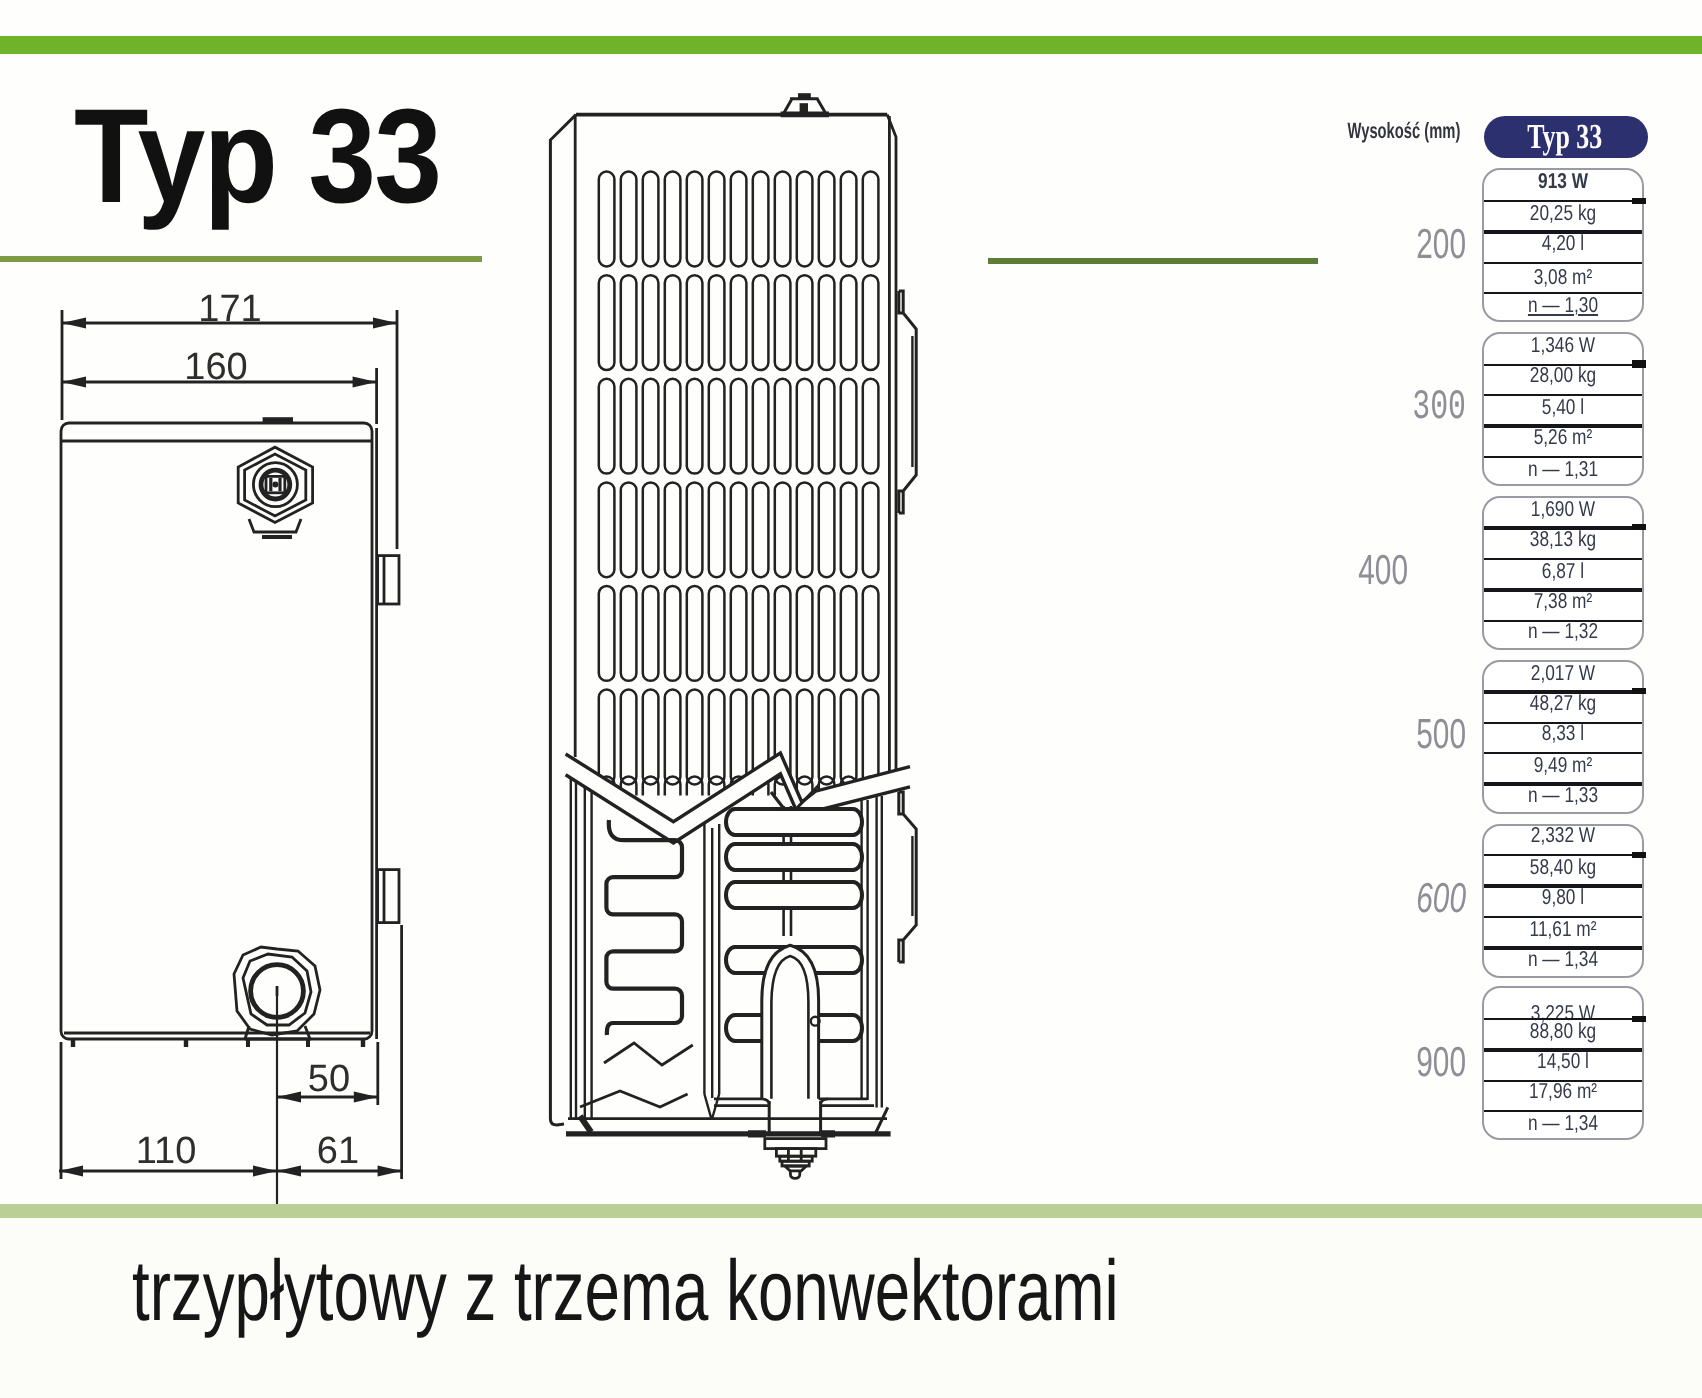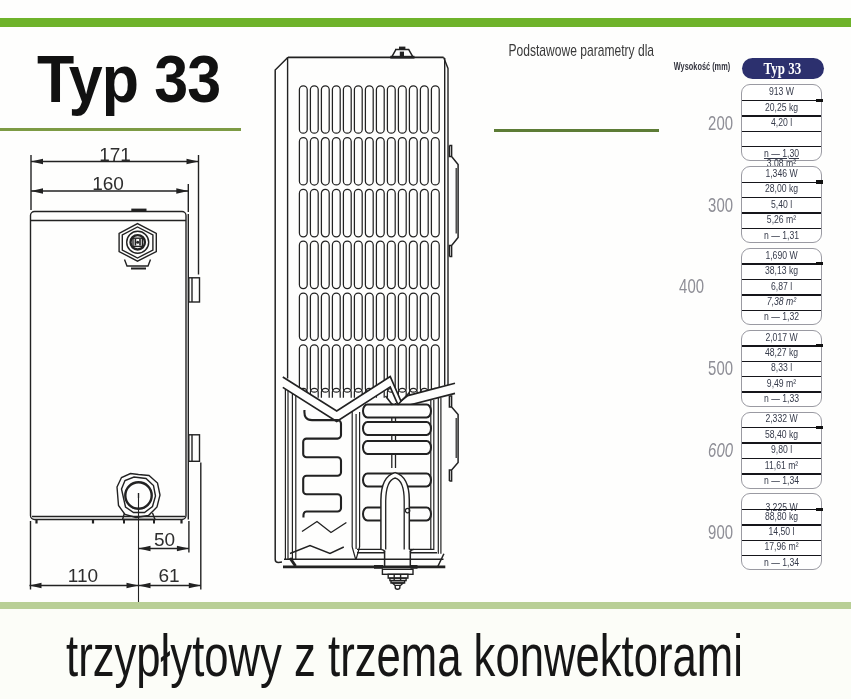--- a/index.html
+++ b/index.html
@@ -20,21 +20,20 @@
 
   <div class="abs" style="left:0;top:18px;width:851px;height:9px;background:#6fb32b;"></div>
 
   <div class="abs" style="left:37px;top:40px;width:300px;height:80px;font-size:67px;font-weight:bold;color:#111;letter-spacing:-1px;">
     <span class="cx" style="transform-origin:0 0;transform:scaleX(0.91);">Typ 33</span>
   </div>
 
   <div class="abs" style="left:0;top:128px;width:241px;height:3px;background:#7d9b44;"></div>
 
   <div class="abs" style="left:354px;top:41px;width:300px;">
-    <div class="pline"><span class="cx" style="transform-origin:100% 50%;transform:scaleX(0.71);">Podstawowe parametry dla</span></div>
   </div>
 
   <div class="abs" style="left:494px;top:129px;width:165px;height:2.5px;background:#5d7c36;"></div>
 
   <svg class="abs" style="left:18px;top:138px;" width="200" height="480" viewBox="18 138 200 480" fill="none" stroke="#222" stroke-width="1.4">
 
     <g>
       <text x="115" y="160.5" text-anchor="middle" font-size="19" fill="#2e2e2e" stroke="none" font-family="Liberation Sans">171</text>
       <line x1="31" y1="161.5" x2="198.5" y2="161.5"></line>
       <path d="M31,161.5 l12,-2.8 v5.6 z M198.5,161.5 l-12,-2.8 v5.6 z" fill="#222" stroke="none"></path>
@@ -225,46 +224,46 @@
         font-family:'Liberation Serif',serif;font-weight:bold;font-size:17.5px;text-align:center;line-height:20.5px;">
     <span class="cx" style="transform:scaleX(0.74);">Typ 33</span>
   </div>
 
   <div class="abs hl" style="left:660px;top:110.8px;">
       <span class="cx" style="transform-origin:100% 50%;transform:scaleX(0.71);display:block;">200</span>
     </div>
 
   <div class="abs gbox" style="top:84.3px;height:77.0px;"></div>
 
-  <div class="abs val" style="top:85.2px;">
+  <div class="abs val" style="top:85.2px;font-weight:bold;">
       <span class="cx" style="transform:scaleX(0.80);display:block;">913 W</span>
     </div>
   <div class="abs sep" style="top:99.7px;"></div>
 
   <div class="abs val" style="top:100.6px;">
       <span class="cx" style="transform:scaleX(0.80);display:block;">20,25 kg</span>
     </div>
   <div class="abs sep" style="top:115.1px;"></div>
 
   <div class="abs val" style="top:116.0px;">
       <span class="cx" style="transform:scaleX(0.80);display:block;">4,20 l</span>
     </div>
   <div class="abs sep" style="top:130.5px;"></div>
 
-  <div class="abs val" style="top:133px;margin-top:24px;">
+  <div class="abs val" style="top:133px;">
       <span class="cx" style="transform:scaleX(0.80);display:block;">3,08 m²</span>
     </div>
   <div class="abs sep" style="top:145.9px;"></div>
 
   <div class="abs val" style="top:146.8px;text-decoration:underline;">
       <span class="cx" style="transform:scaleX(0.80);display:block;">n — 1,30</span>
     </div>
   <div class="abs" style="left:816px;top:98.5px;width:6.5px;height:3.4px;background:#111;"></div>
 
-  <div class="abs hl" style="left:660px;top:192.6px;">
+  <div class="abs hl" style="left:660px;top:192.6px;font-family:Liberation Mono, monospace;">
       <span class="cx" style="transform-origin:100% 50%;transform:scaleX(0.71);display:block;">300</span>
     </div>
 
   <div class="abs gbox" style="top:166.1px;height:77.0px;"></div>
 
   <div class="abs val" style="top:167.0px;">
       <span class="cx" style="transform:scaleX(0.80);display:block;">1,346 W</span>
     </div>
   <div class="abs sep" style="top:181.5px;"></div>
 
@@ -302,21 +301,21 @@
   <div class="abs val" style="top:264.2px;">
       <span class="cx" style="transform:scaleX(0.80);display:block;">38,13 kg</span>
     </div>
   <div class="abs sep" style="top:278.7px;"></div>
 
   <div class="abs val" style="top:279.6px;">
       <span class="cx" style="transform:scaleX(0.80);display:block;">6,87 l</span>
     </div>
   <div class="abs sep" style="top:294.1px;"></div>
 
-  <div class="abs val" style="top:295.0px;font-style:italic;">
+  <div class="abs val" style="top:295.0px;">
       <span class="cx" style="transform:scaleX(0.80);display:block;">7,38 m²</span>
     </div>
   <div class="abs sep" style="top:309.5px;"></div>
 
   <div class="abs val" style="top:310.4px;">
       <span class="cx" style="transform:scaleX(0.80);display:block;">n — 1,32</span>
     </div>
   <div class="abs" style="left:816px;top:262.1px;width:6.5px;height:3.4px;background:#111;"></div>
 
   <div class="abs hl" style="left:660px;top:356.2px;">
@@ -409,17 +408,17 @@
 
   <div class="abs val" style="top:555.8px;">
       <span class="cx" style="transform:scaleX(0.80);display:block;">n — 1,34</span>
     </div>
   <div class="abs" style="left:816px;top:507.5px;width:6.5px;height:3.4px;background:#111;"></div>
 
   <div class="abs" style="left:0;top:602px;width:851px;height:6.5px;background:#b9cf96;"></div>
 
   <div class="abs" style="left:0;top:608.5px;width:851px;height:90.5px;background:#fcfdf8;"></div>
 
-  <div class="abs" style="left:66px;top:622px;width:740px;font-size:59px;color:#161616;">
+  <div class="abs" style="left:66px;top:622px;width:740px;font-size:43px;color:#161616;">
     <span class="cx" style="transform-origin:0 0;transform:scaleX(0.74);">trzypłytowy z trzema konwektorami</span>
   </div>
 
 </div>
 
 </body></html>

